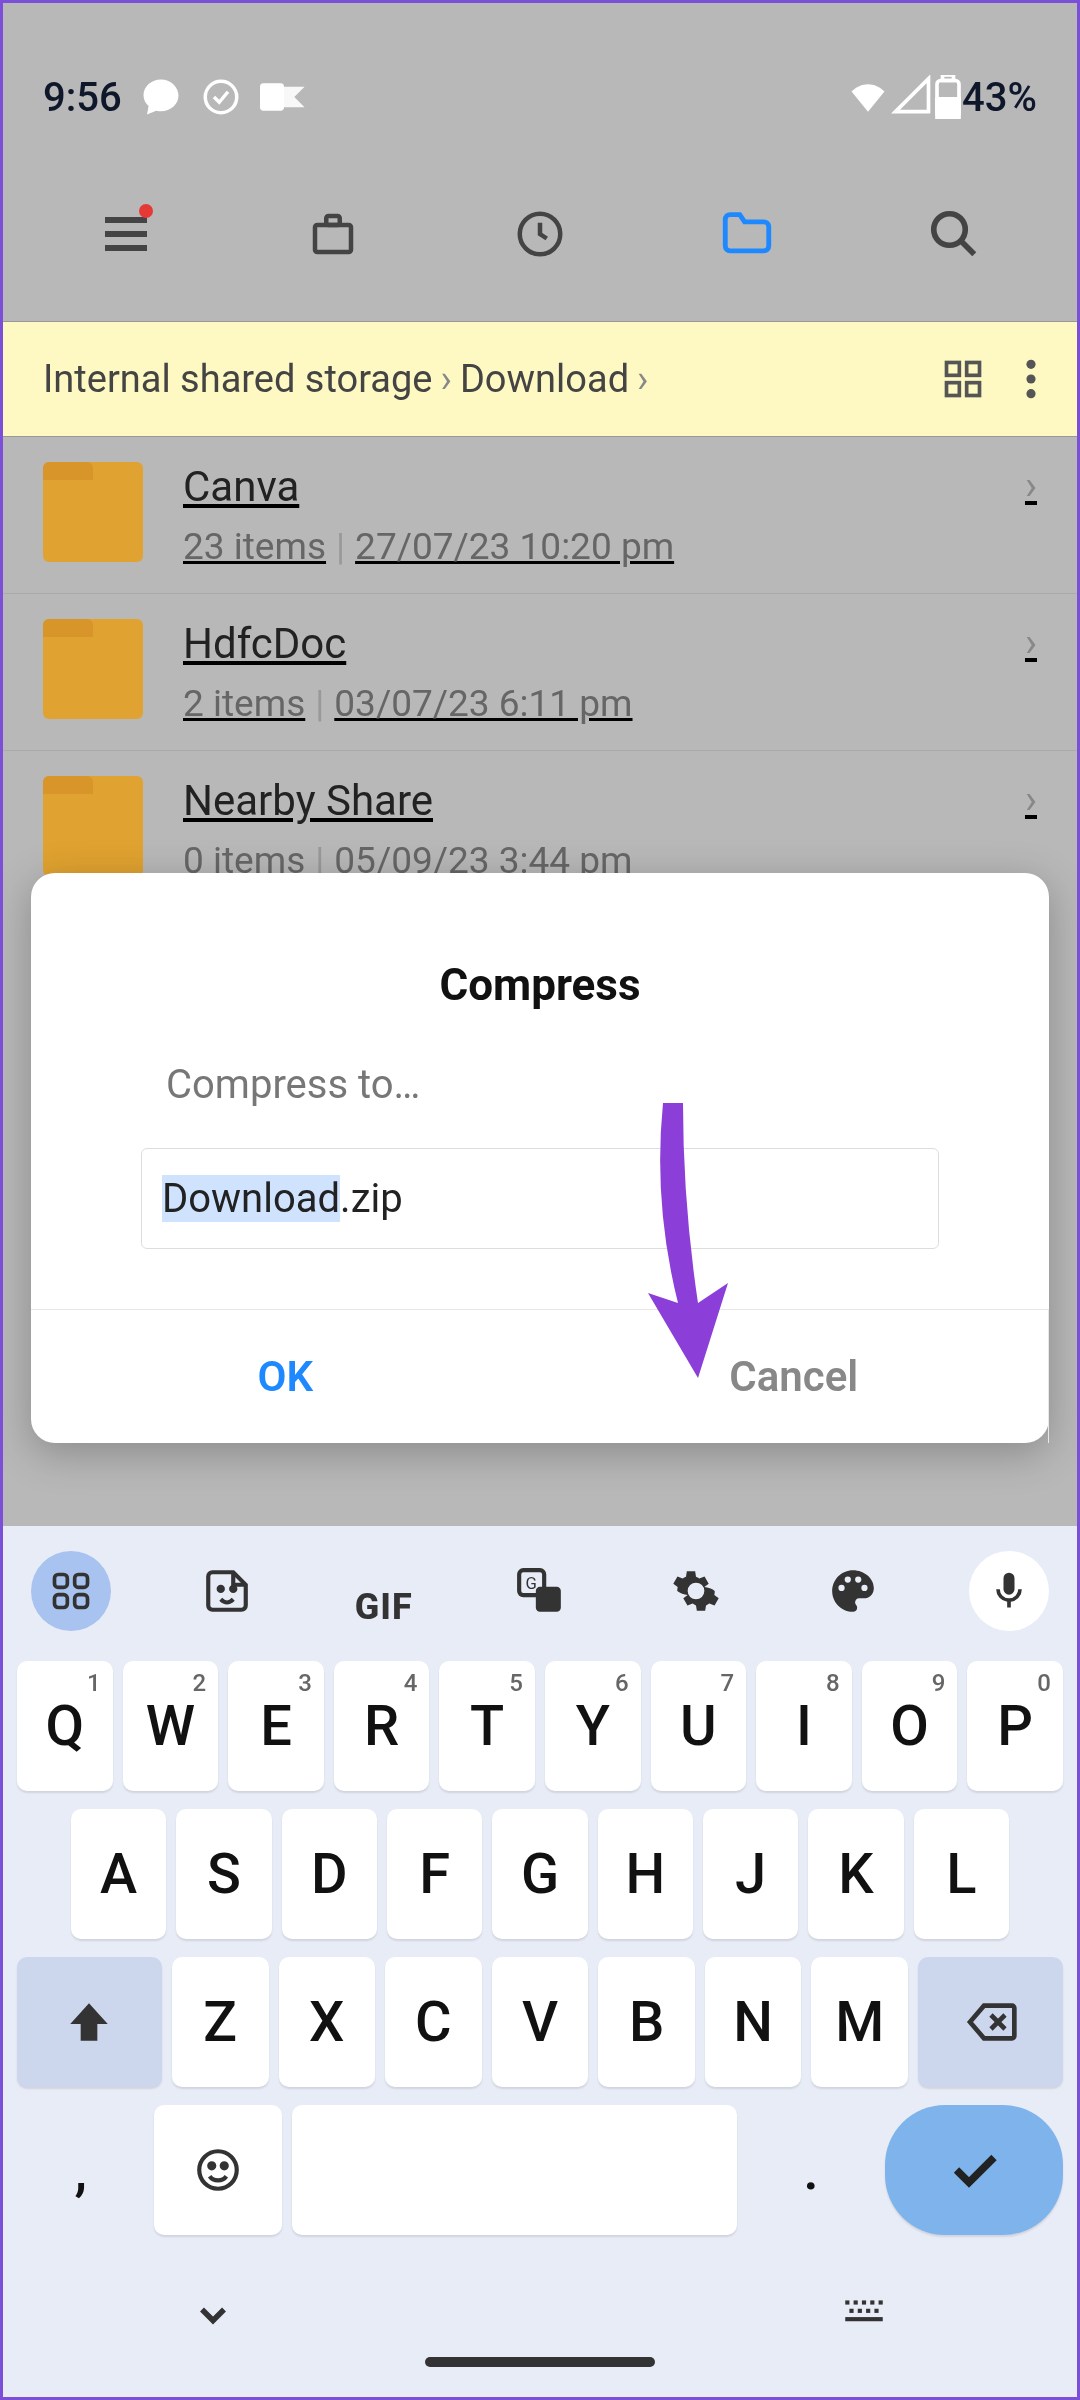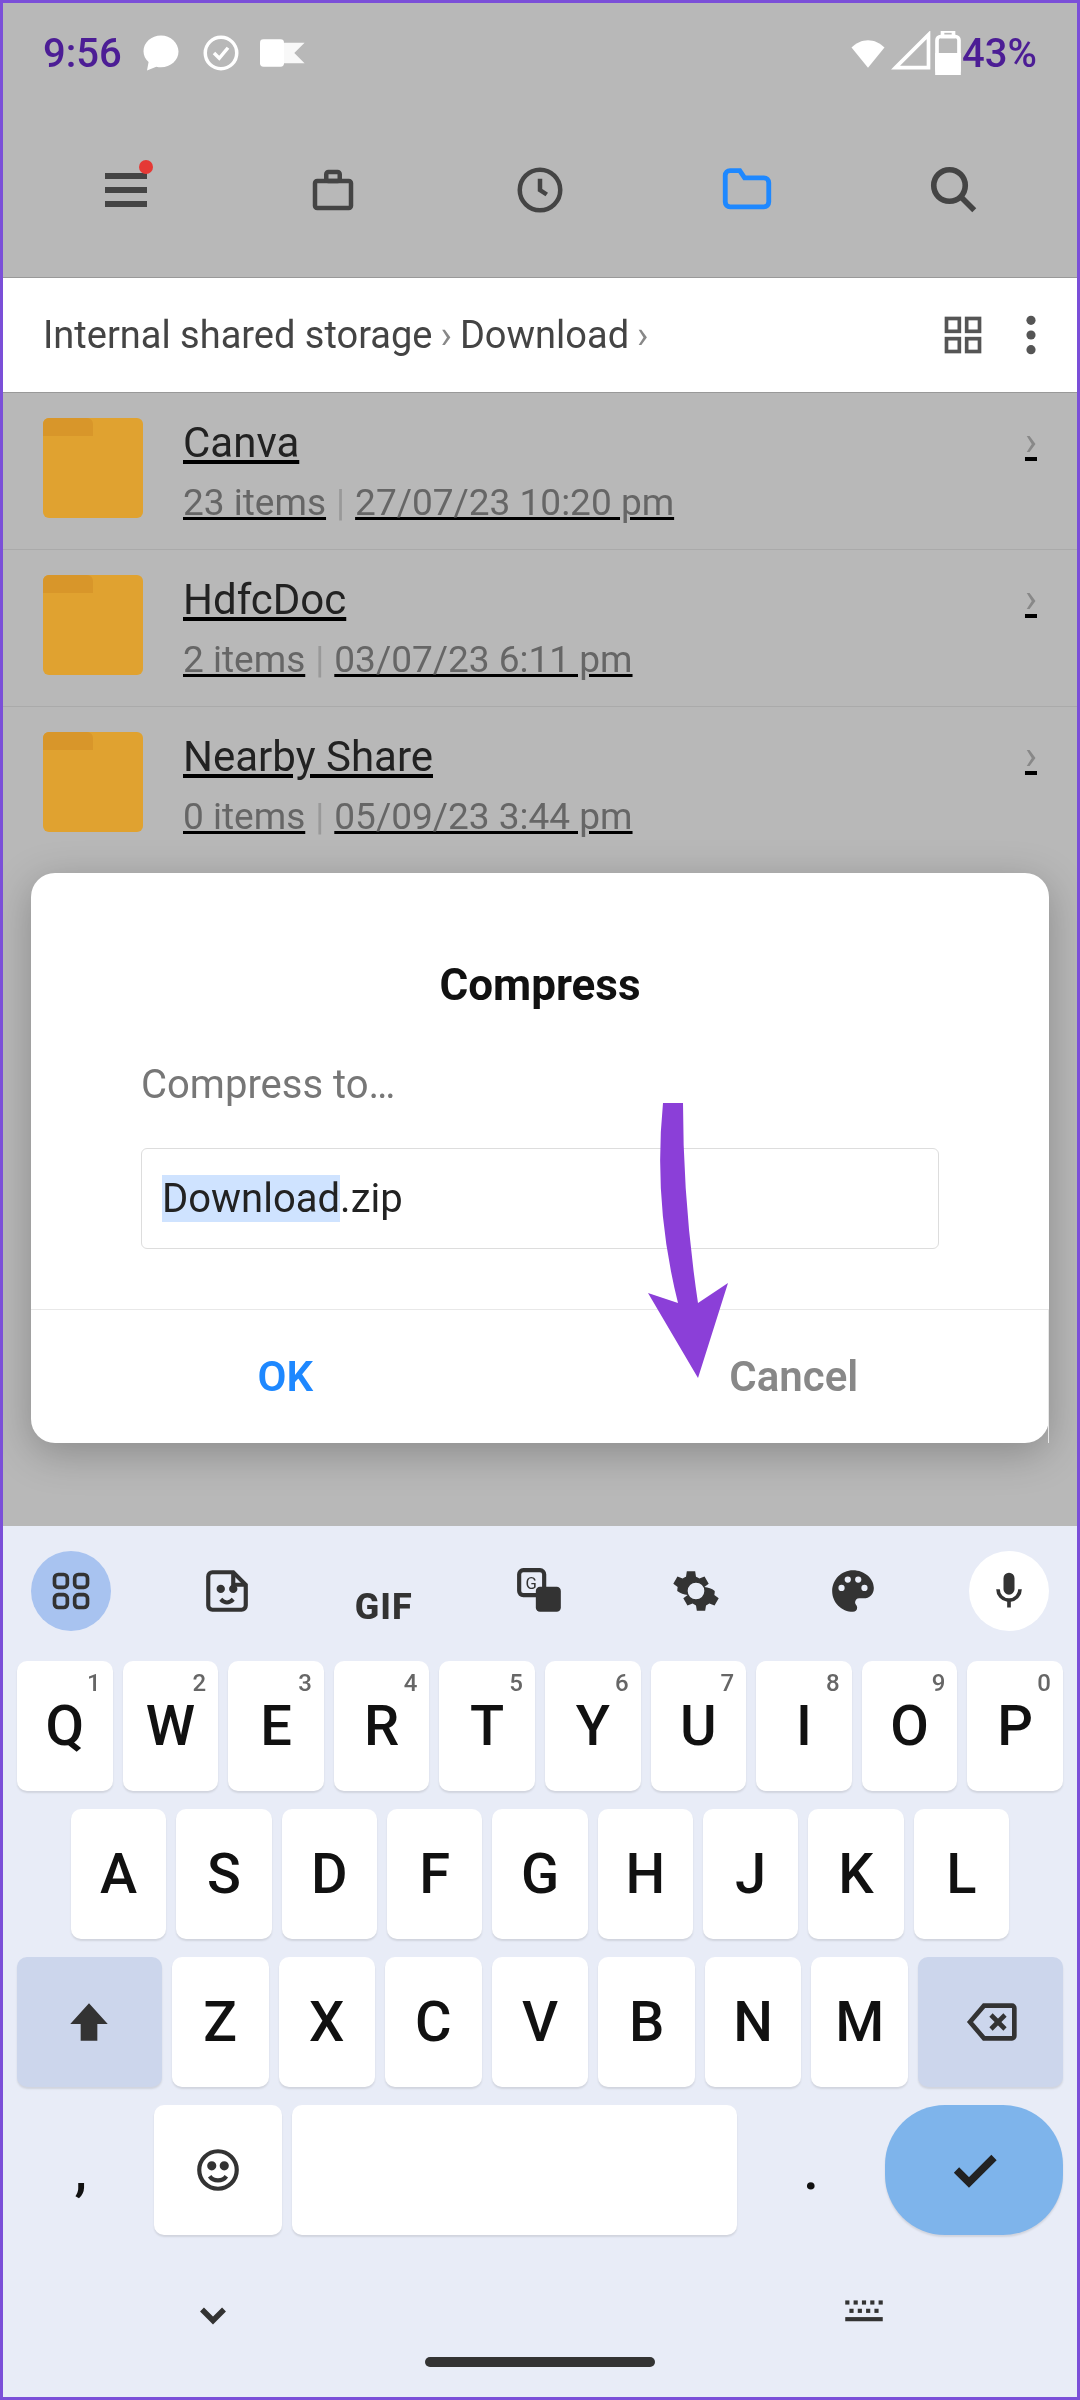--- a/index.html
+++ b/index.html
@@ -1,48 +1,48 @@
 <!DOCTYPE html>
 <html><head>
 <meta charset="utf-8">
 <style>
 * { margin: 0; padding: 0; box-sizing: border-box; font-family: -apple-system, Roboto, sans-serif; }
 body { width: 1080px; height: 2400px; background: #b8b8b8; position: relative; overflow: hidden; border: 3px solid #7b4fd8; }
 
 
-.status-bar { height: 100px; display: flex; align-items: center; justify-content: space-between; padding: 0 40px; color: #4c1d95; font-size: 40px; font-weight: 500; background: #b8b8b8; }
+.status-bar { height: 100px; display: flex; align-items: center; justify-content: space-between; padding: 0 40px; color: #0f172a; font-size: 40px; font-weight: 500; background: #b8b8b8; margin-top: 44px; }
 .status-left { display: flex; align-items: center; gap: 18px; }
 .status-right { display: flex; align-items: center; gap: 0; }
 
 
 .app-header { height: 175px; display: flex; align-items: center; justify-content: space-around; padding: 0 20px; background: #b8b8b8; border-bottom: 1px solid #999; }
 .app-header .icon-wrap { width: 70px; height: 70px; display: flex; align-items: center; justify-content: center; position: relative; }
 .notif-dot { position: absolute; top: 5px; right: 8px; width: 14px; height: 14px; background: #e53935; border-radius: 50%; }
 
 
-.breadcrumb-bar { height: 115px; display: flex; align-items: center; padding: 0 40px; background: #ffffff; border-bottom: 1px solid #999; }
+.breadcrumb-bar { height: 115px; display: flex; align-items: center; padding: 0 40px; background: #fef9c3; border-bottom: 1px solid #999; }
 .breadcrumb { font-size: 38px; color: #444; flex: 1; display: flex; align-items: center; gap: 8px; }
 .breadcrumb .chev { color: #888; }
 .bc-actions { display: flex; gap: 40px; }
 
 
 .file-list { background: #b8b8b8; }
 .file-item { display: flex; padding: 25px 40px; border-bottom: 1px solid #aaa; text-decoration: underline; }
 .folder-ic { width: 100px; height: 100px; background: #e0a230; border-radius: 6px; margin-right: 40px; position: relative; }
 .folder-ic::before { content: ''; position: absolute; top: 0; left: 0; width: 50px; height: 18px; background: #d8962a; border-radius: 6px 6px 0 0; }
 .file-info { flex: 1; }
 .file-name { font-size: 42px; color: #222; margin-bottom: 14px; }
 .file-meta { font-size: 37px; color: #666; }
 .file-meta .sep { margin: 0 10px; color: #999; }
 .file-chev { color: #888; font-size: 40px; }
 
 
 .dialog { position: absolute; left: 28px; right: 28px; top: 870px; background: #fff; border-radius: 24px; box-shadow: 0 10px 40px rgba(0,0,0,0.25); }
 .dialog-title { text-align: center; font-size: 44px; font-weight: 700; color: #111; padding: 50px 0 30px; margin-top: 36px; }
-.dialog-sub { font-size: 40px; color: #777; padding: 20px 110px 40px; }
+.dialog-sub { font-size: 40px; color: #777; padding: 20px 110px 40px; margin-left: 25px; }
 .dialog-input-wrap { padding: 0 110px 60px; }
 .dialog-input { width: 100%; border: 1px solid #ddd; border-radius: 6px; padding: 26px 20px; font-size: 40px; color: #222; }
 .dialog-input .sel { background: #cfe3ff; }
 .dialog-actions { display: flex; border-top: 1px solid #e8e8e8; }
 .dialog-btn { flex: 1; padding: 42px 0; text-align: center; font-size: 42px; font-weight: 600; }
 .dialog-btn.cancel { color: #888; border-right: 1px solid #e8e8e8; }
 .dialog-btn.ok { color: #1e88ff; }
 
 
 .arrow { position: absolute; top: 1100px; left: 620px; width: 120px; height: 280px; }

